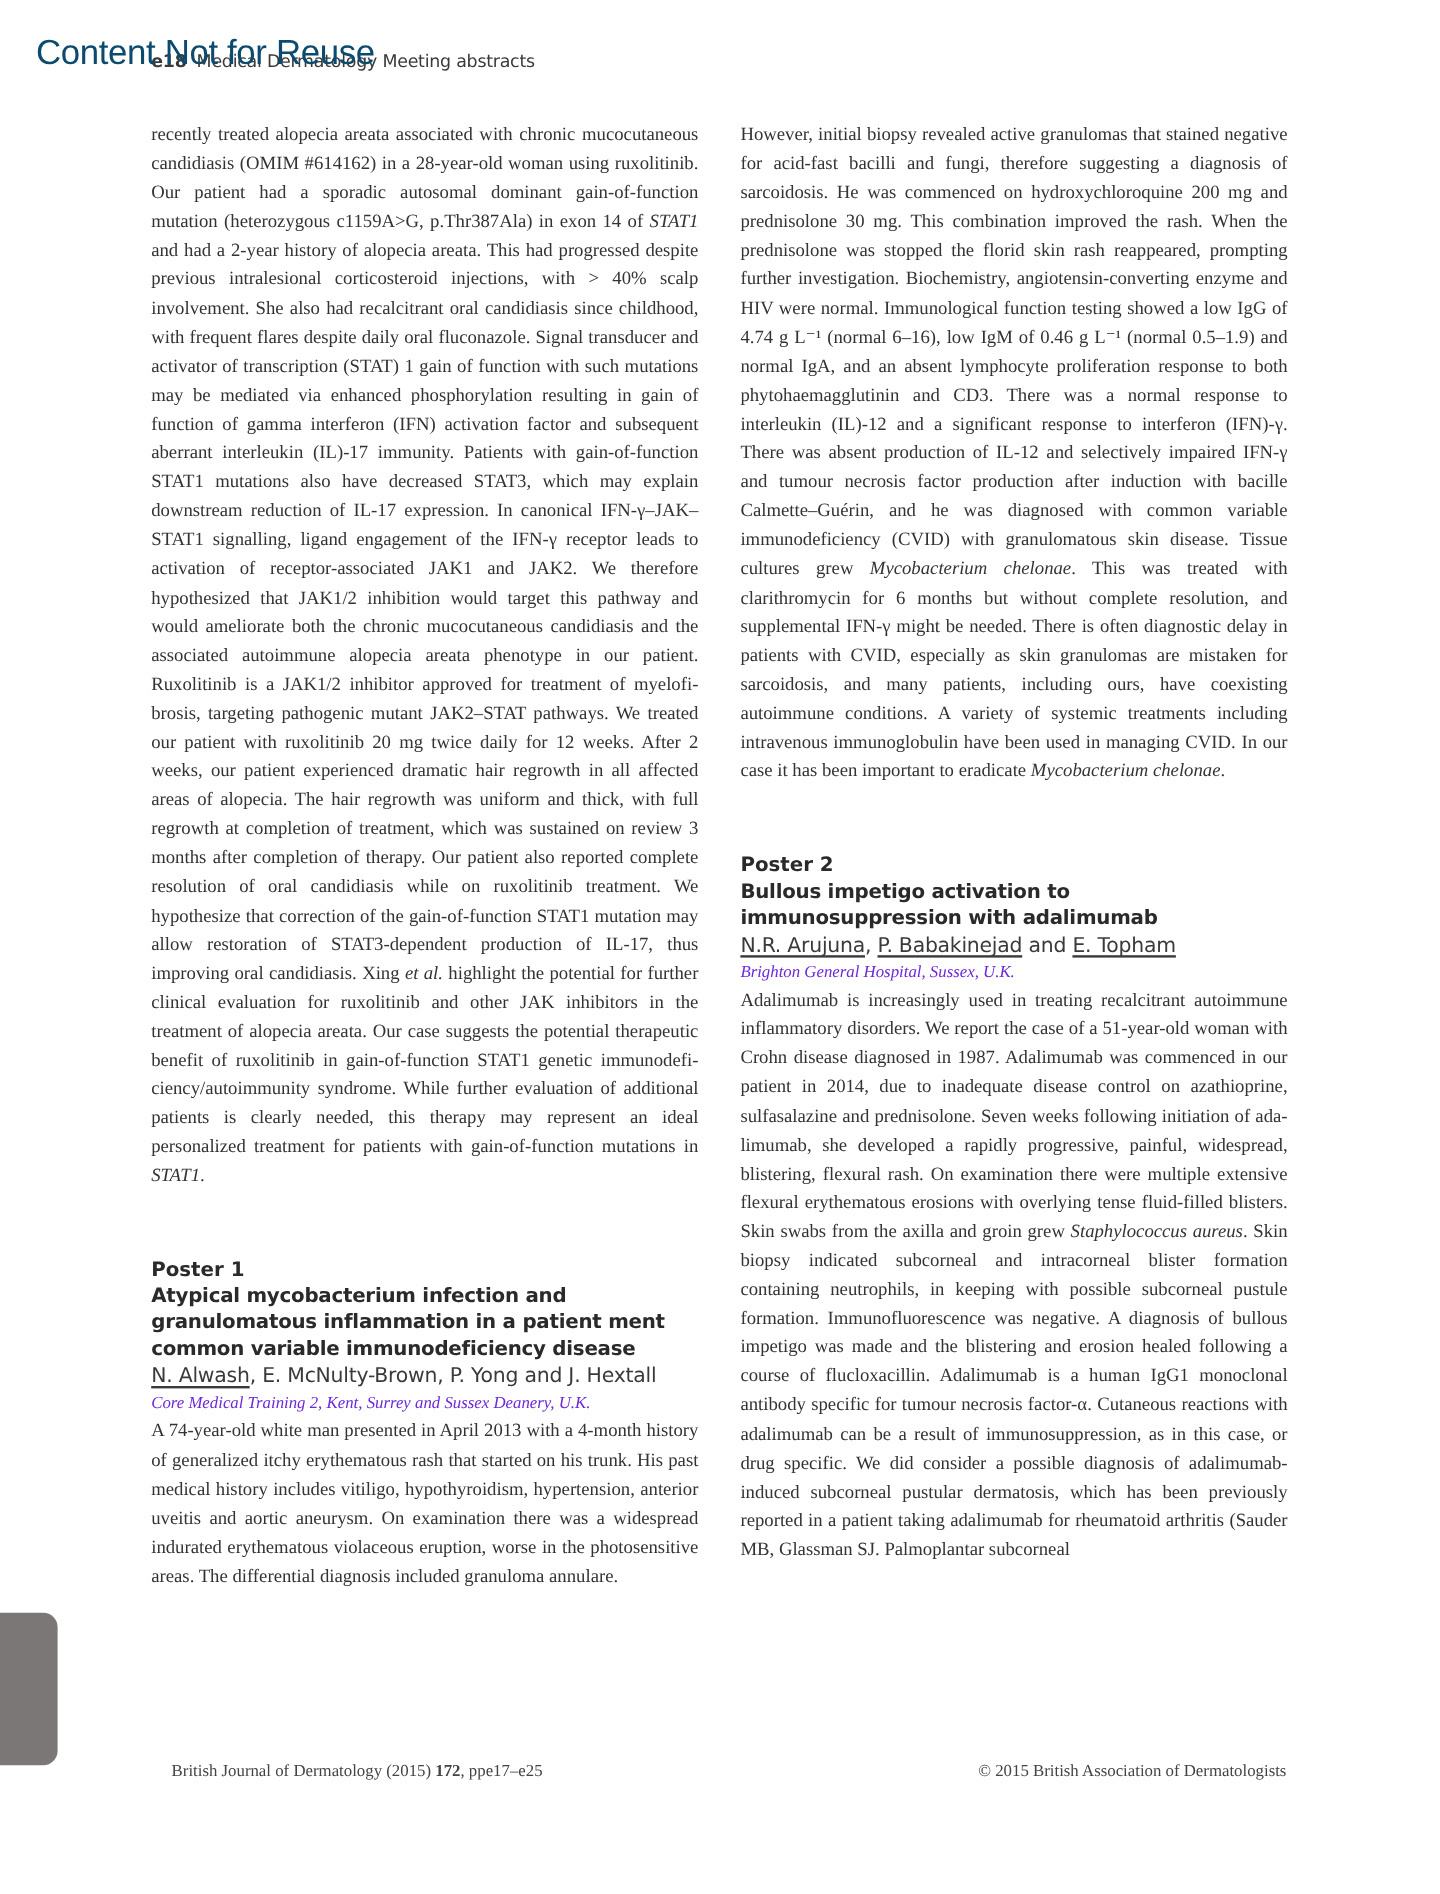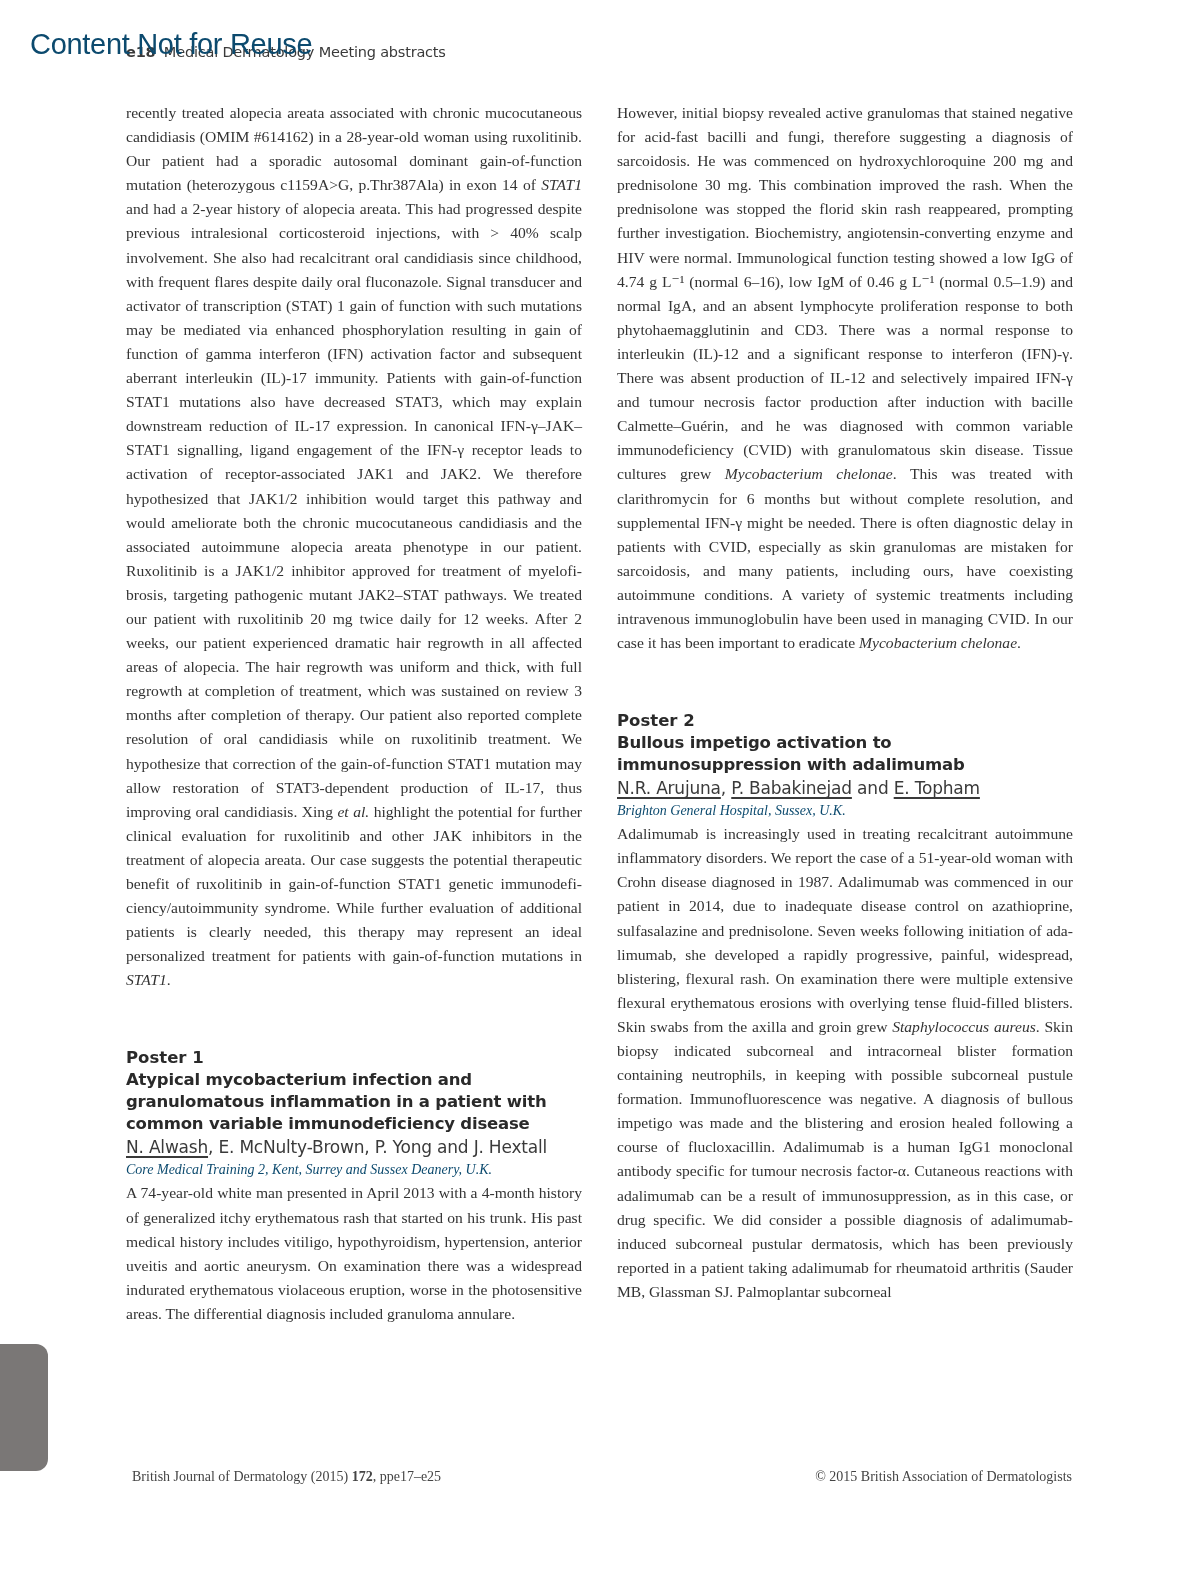--- a/index.html
+++ b/index.html
@@ -30,49 +30,49 @@
   .col p { margin: 0; }
   .abstract-head { margin-top: 55px; }
   .poster-label, .poster-title, .authors {
     font-family: "DejaVu Sans", "Liberation Sans", sans-serif;
     color: #2a2a2a; text-align: left;
   }
   .poster-label { font-weight: bold; font-size: 16.5px; line-height: 22px; }
   .poster-title { font-weight: bold; font-size: 16.5px; line-height: 22px; letter-spacing: -0.2px; }
   .authors { font-size: 17px; line-height: 24px; color: #3a3a3a; letter-spacing: -0.2px; }
   .authors .u { text-decoration: underline; text-decoration-thickness: 2px; text-underline-offset: 3px; }
-  .affil { font-style: italic; font-size: 14px; line-height: 22px; color: #0c4a6e; text-align: left; }
+  .affil { font-style: italic; font-size: 14px; line-height: 22px; color: #6d28d9; text-align: left; }
   .it { font-style: italic; margin-top: 44px; }
   .tab {
     position: absolute; left: -10px; top: 1344px; width: 58px; height: 127px;
     background: #7a7776; border-radius: 0 12px 12px 0;
   }
   .footer {
     position: absolute; top: 1469px; font-size: 14px; color: #444;
   }
-  .footer-left { left: 132px; }
+  .footer-left { left: 143px; }
   .footer-right { right: 128px; }
   .footer b { font-weight: bold; }
 </style>
 </head>
 <body>
 
 <div class="watermark">Content Not for Reuse</div>
 
 <div class="running-head">
   <span class="pg">e18</span>
   <span>Medical Dermatology Meeting abstracts</span>
 </div>
 
 <div class="col col-left">
   <p><span>recently treated alopecia areata associated with chronic muco­cutaneous candidiasis (OMIM #614162) in a 28-year-old woman using ruxolitinib. Our patient had a sporadic autoso­mal dominant gain-of-function mutation (heterozygous c1159A&gt;G, p.Thr387Ala) in exon 14 of </span><span class="it">STAT1</span><span> and had a 2-year history of alopecia areata. This had progressed despite previous intralesional corticosteroid injections, with &gt; 40% scalp involvement. She also had recalcitrant oral candidiasis since childhood, with frequent flares despite daily oral fluco­nazole. Signal transducer and activator of transcription (STAT) 1 gain of function with such mutations may be mediated via enhanced phosphorylation resulting in gain of function of gamma interferon (IFN) activation factor and subsequent aber­rant interleukin (IL)-17 immunity. Patients with gain-of-func­tion STAT1 mutations also have decreased STAT3, which may explain downstream reduction of IL-17 expression. In canoni­cal IFN-γ–JAK–STAT1 signalling, ligand engagement of the IFN-γ receptor leads to activation of receptor-associated JAK1 and JAK2. We therefore hypothesized that JAK1/2 inhibition would target this pathway and would ameliorate both the chronic mucocutaneous candidiasis and the associated autoimmune alopecia areata phenotype in our patient. Ruxolit­inib is a JAK1/2 inhibitor approved for treatment of myelofi­brosis, targeting pathogenic mutant JAK2–STAT pathways. We treated our patient with ruxolitinib 20 mg twice daily for 12 weeks. After 2 weeks, our patient experienced dramatic hair regrowth in all affected areas of alopecia. The hair re­growth was uniform and thick, with full regrowth at comple­tion of treatment, which was sustained on review 3 months after completion of therapy. Our patient also reported com­plete resolution of oral candidiasis while on ruxolitinib treat­ment. We hypothesize that correction of the gain-of-function STAT1 mutation may allow restoration of STAT3-dependent production of IL-17, thus improving oral candidiasis. Xing </span><span class="it">et al.</span><span> highlight the potential for further clinical evaluation for ruxolitinib and other JAK inhibitors in the treatment of alope­cia areata. Our case suggests the potential therapeutic benefit of ruxolitinib in gain-of-function STAT1 genetic immunodefi­ciency/autoimmunity syndrome. While further evaluation of additional patients is clearly needed, this therapy may repre­sent an ideal personalized treatment for patients with gain-of-function mutations in </span><span class="it">STAT1</span><span>.</span></p>
 
   <div class="abstract-head">
     <div class="poster-label">Poster 1</div>
-    <div class="poster-title">Atypical mycobacterium infection and granulomatous inflammation in a patient with common variable immunodeficiency disease</div>
+    <div class="poster-title">Atypical mycobacterium infection and granulomatous inflammation in a patient ment common variable immunodeficiency disease</div>
     <div class="authors"><span class="u">N. Alwash</span><span>, E. McNulty-Brown, P. Yong and J. Hextall</span></div>
     <div class="affil">Core Medical Training 2, Kent, Surrey and Sussex Deanery, U.K.</div>
   </div>
   <p>A 74-year-old white man presented in April 2013 with a 4-month history of generalized itchy erythematous rash that started on his trunk. His past medical history includes vitiligo, hypothyroidism, hypertension, anterior uveitis and aortic aneurysm. On examination there was a widespread indurated erythematous violaceous eruption, worse in the photosensitive areas. The differential diagnosis included granuloma annulare.</p>
 </div>
 
 <div class="col col-right">
   <p><span>However, initial biopsy revealed active granulomas that stained negative for acid-fast bacilli and fungi, therefore sug­gesting a diagnosis of sarcoidosis. He was commenced on hydroxychloroquine 200 mg and prednisolone 30 mg. This combination improved the rash. When the prednisolone was stopped the florid skin rash reappeared, prompting further investigation. Biochemistry, angiotensin-converting enzyme and HIV were normal. Immunological function testing showed a low IgG of 4.74 g L⁻¹ (normal 6–16), low IgM of 0.46 g L⁻¹ (normal 0.5–1.9) and normal IgA, and an absent lymphocyte proliferation response to both phytohaemaggluti­nin and CD3. There was a normal response to interleukin (IL)-12 and a significant response to interferon (IFN)-γ. There was absent production of IL-12 and selectively impaired IFN-γ and tumour necrosis factor production after induction with bacille Calmette–Guérin, and he was diagnosed with common variable immunodeficiency (CVID) with granulomatous skin disease. Tissue cultures grew </span><span class="it">Mycobacterium chelonae</span><span>. This was treated with clarithromycin for 6 months but without com­plete resolution, and supplemental IFN-γ might be needed. There is often diagnostic delay in patients with CVID, espe­cially as skin granulomas are mistaken for sarcoidosis, and many patients, including ours, have coexisting autoimmune conditions. A variety of systemic treatments including intrave­nous immunoglobulin have been used in managing CVID. In our case it has been important to eradicate </span><span class="it">Mycobacterium chelonae</span><span>.</span></p>
 
   <div class="abstract-head">

